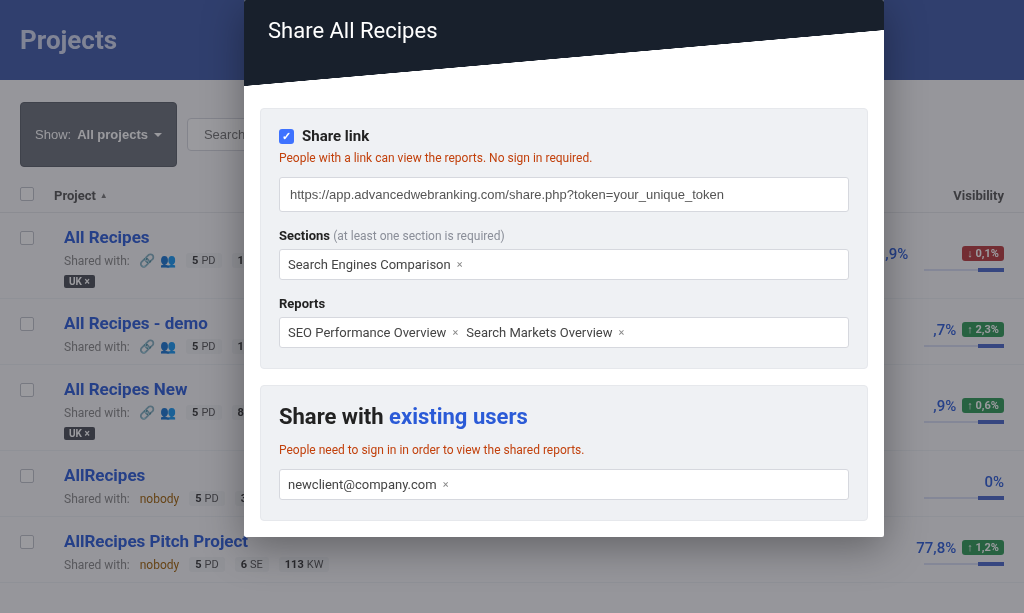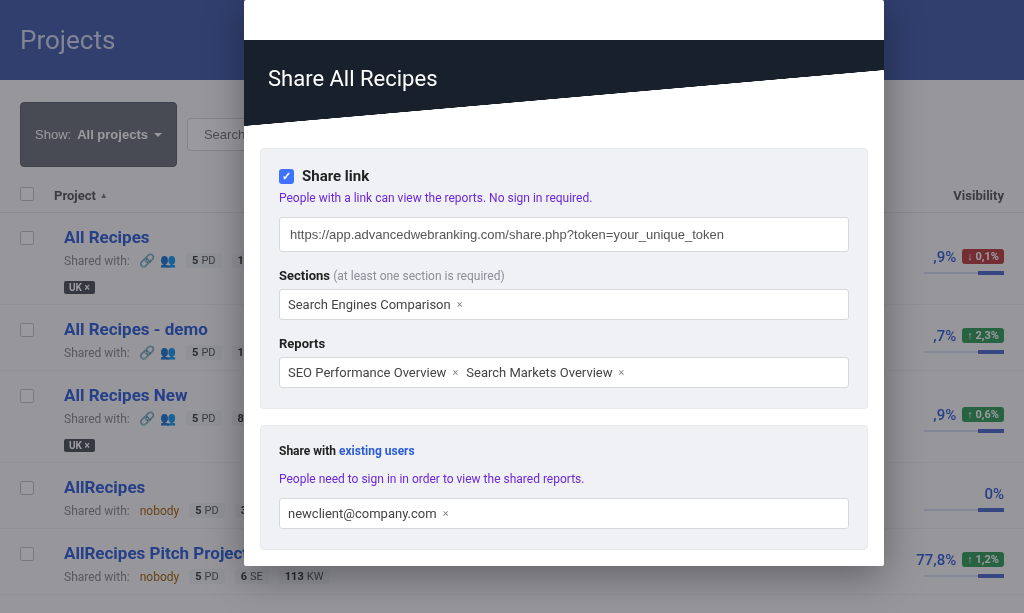--- a/index.html
+++ b/index.html
@@ -23,21 +23,21 @@
   .page-header {
     height: 80px;
     background: #3f5aa8;
     display: flex;
     align-items: center;
     padding: 0 20px;
     color: #d0d7ee;
     font-size: 26px;
     font-weight: 300;
   }
-  .page-header h1 { font-weight: 400; font-size: 26px; }
+  .page-header h1 { font-weight: 700; font-size: 26px; }
 
   .toolbar {
     padding: 22px 20px 12px 20px;
     display: flex;
     gap: 10px;
     align-items: center;
   }
   .show-btn {
     background: #6a6f78;
     color: #fff;
@@ -117,21 +117,21 @@
     color:#555;
     border-radius:3px;
     padding:1px 6px;
     font-size:11px;
     display:inline-flex;
     align-items:center;
     gap:3px;
   }
   .meta-chip .num { font-weight:700; color:#333; }
   .uk-tag {
-    margin-top:13px;
+    margin-top:7px;
     display:inline-block;
     background:#4a4e57;
     color:#fff;
     font-size:10px;
     font-weight:700;
     padding:1px 5px;
     border-radius:2px;
   }
   .mini-icons { display:inline-flex; gap:4px; color:#2b5bd7; font-size:13px; }
   .nobody { color:#a16207; }
@@ -139,21 +139,21 @@
   .row-right {
     display:flex; flex-direction:column; align-items:flex-end; gap:6px; justify-content:center;
   }
   .vis-line { display:flex; align-items:center; gap:6px; }
   .vis-pct { color:#2b5bd7; font-size:15px; font-weight:500;}
   .vis-badge {
     font-size:11px; font-weight:700;
     padding:1px 5px; border-radius:3px;
     display:inline-flex; align-items:center; gap:2px;
   }
-  .vis-badge.down { background:#b93a3c; color:#fff;}
+  .vis-badge.down { background:#b93a3c; color:#fff;margin-left:48px;}
   .vis-badge.up   { background:#2e9a57; color:#fff;}
   .vis-bar {
     width:80px; height:2px; background:#d7dcf3; position:relative;
   }
   .vis-bar::after {
     content:""; position:absolute; right:0; top:-1px; height:4px; width:26px; background:#4a66c8;
   }
 
   
   .overlay {
@@ -168,59 +168,58 @@
     top: 0;
     width: 640px;
     background:#fff;
     border-radius:2px;
     box-shadow:0 10px 40px rgba(0,0,0,0.35);
     overflow:hidden;
   }
   .modal-head {
     background: linear-gradient(175deg, #18202c 0%, #18202c 55%, #ffffff 55.3%, #ffffff 100%);
     height:100px;
-    padding:26px 24px 0 24px;
-    margin-top:40px;
+    padding:18px 24px 0 24px;
   }
   .modal-title { color:#fff; font-size:22px; font-weight:400; }
 
   .modal-section {
     margin: 8px 16px 16px 16px;
     background:#eff1f4;
     border:1px solid #e6e8ec;
     border-radius:4px;
     padding:18px 18px 20px 18px;
   }
   .share-link-head { display:flex; align-items:center; gap:8px; }
   .cbx {
     width:15px; height:15px; border-radius:3px; background:#3e72ff;
     display:inline-flex; align-items:center; justify-content:center;
     color:#fff; font-size:11px; font-weight:700;
   }
   .section-label { font-weight:700; font-size:15px; color:#222; }
-  .section-hint  { color:#6d28d9; font-size:12px; margin:6px 0 12px 0; }
+  .section-hint  { color:#c2410c; font-size:12px; margin:6px 0 12px 0; }
   .url-input {
     width:100%; background:#fff; border:1px solid #d6d8de;
     border-radius:3px; padding:9px 10px; font-size:13px; color:#555;
   }
   .sub-block { margin-top:16px; }
   .sub-label { font-size:13px; font-weight:700; color:#222; margin-bottom:6px;}
   .sub-label .paren { font-weight:400; color:#8a8e98; font-size:12px;}
   .tag-input {
     background:#fff; border:1px solid #d6d8de; border-radius:3px;
     padding:7px 8px; display:flex; gap:8px; flex-wrap:wrap;
   }
   .tag {
     font-size:13px; color:#444; display:inline-flex; align-items:center; gap:6px;
   }
   .tag .x {
     color:#888; font-size:11px; cursor:pointer;
   }
   .share-users-title {
-    font-size:12px; font-weight:700; color:#222; margin-bottom:14px;
+    font-size:22px; font-weight:700; color:#222; margin-bottom:14px;
   }
   .share-users-title .link { color:#2b5bd7; font-weight:700; }
 
 </style>
 </head>
 <body>
 
 <div class="page-bg">
   <div class="page-header">
     <h1>Projects</h1>

